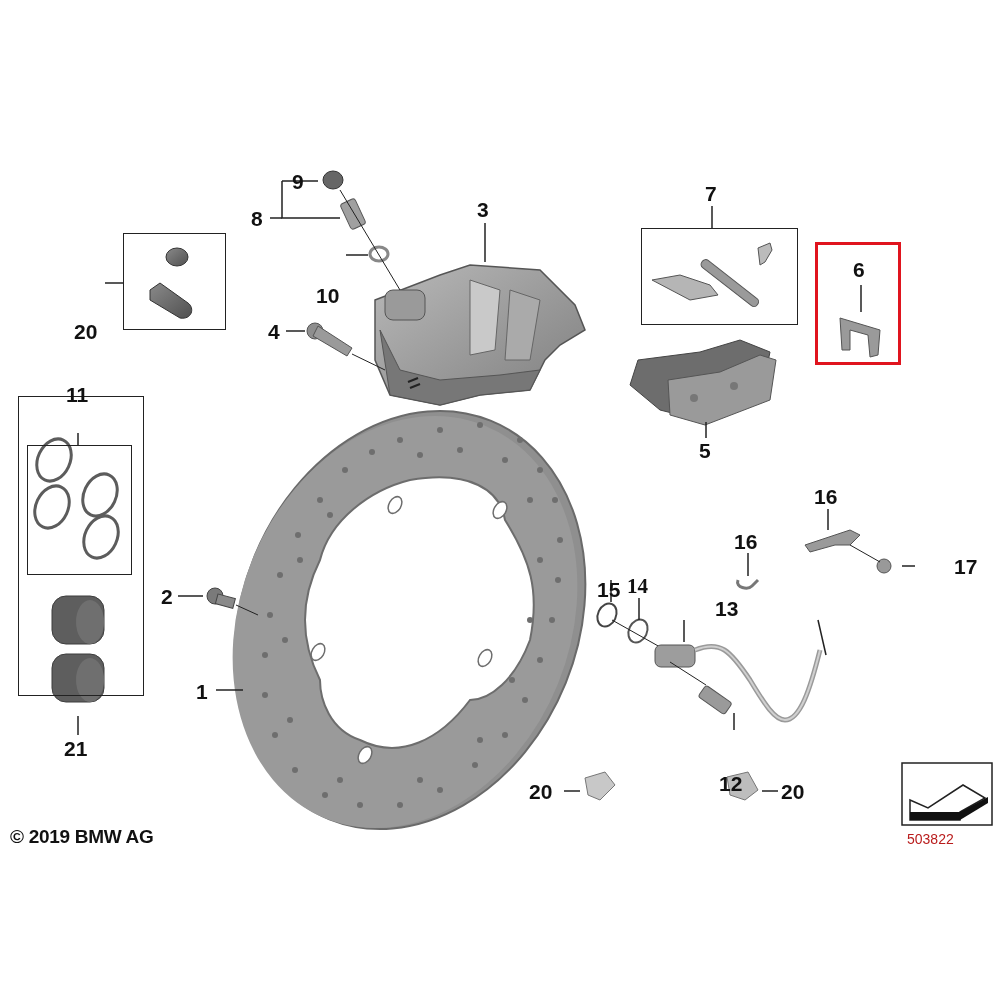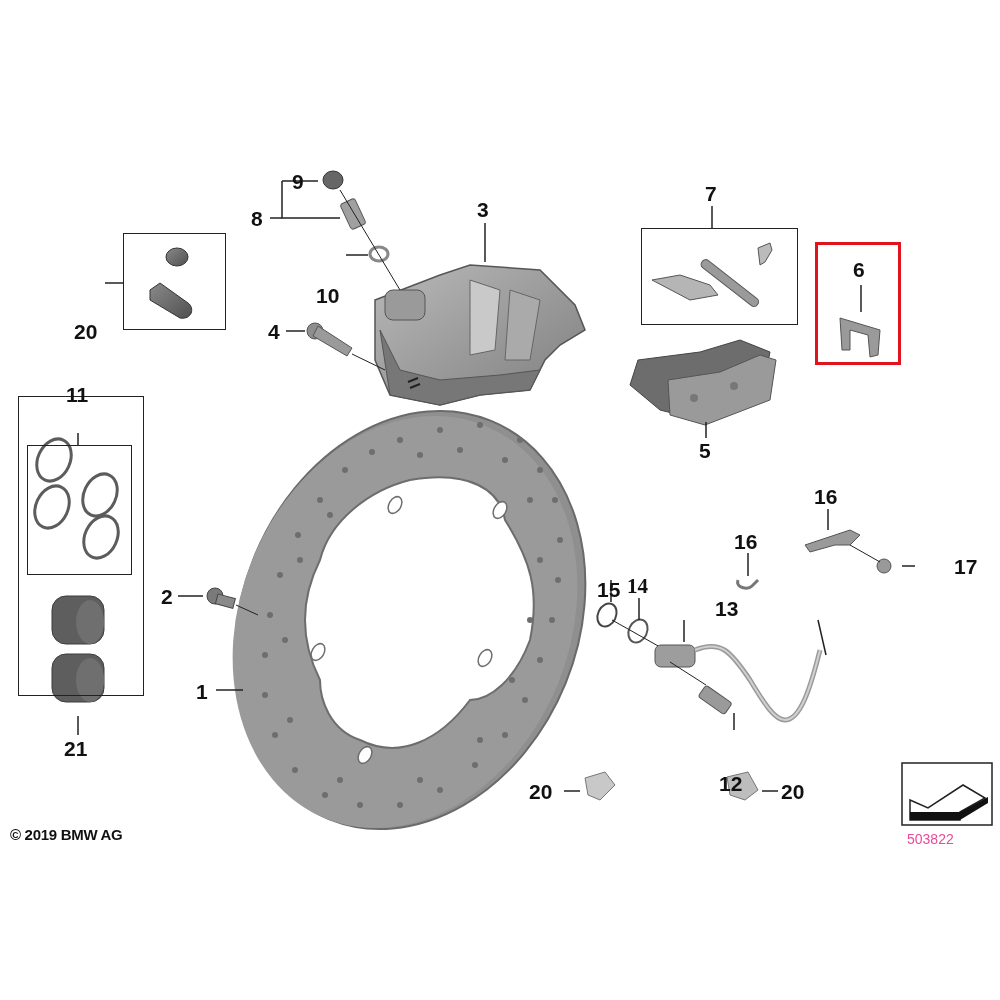--- a/index.html
+++ b/index.html
@@ -1,22 +1,22 @@
 <!DOCTYPE html>
 <html><head>
 <meta charset="utf-8">
 <style>
   html, body { margin:0; padding:0; background:#ffffff; }
   body { width:1000px; height:1000px; position:relative; overflow:hidden; font-family:"Liberation Sans", sans-serif; }
   .canvas { position:absolute; left:0; top:0; width:1000px; height:1000px; }
   .lbl { position:absolute; font-family:"Liberation Sans", sans-serif; font-weight:bold; font-size:21px; color:#111; line-height:1; }
   .box { position:absolute; border:1.5px solid #222; box-sizing:border-box; }
   .redbox { position:absolute; border:3px solid #e0141e; box-sizing:border-box; }
-  .copy { position:absolute; left:10px; top:826px; font-size:15px; font-weight:bold; color:#111; font-family:"Liberation Sans", sans-serif; letter-spacing:-0.3px; }
-  .figno { position:absolute; left:907px; top:831px; font-size:14px; color:#ec4899; font-family:"Liberation Sans", sans-serif; }
+  .copy { position:absolute; left:10px; top:826px; font-size:19px; font-weight:bold; color:#111; font-family:"Liberation Sans", sans-serif; letter-spacing:-0.3px; }
+  .figno { position:absolute; left:907px; top:831px; font-size:14px; color:#b91c1c; font-family:"Liberation Sans", sans-serif; }
   svg { position:absolute; left:0; top:0; }
 </style>
 </head>
 <body>
 
 <div class="canvas">
 
 <svg width="1000" height="1000" viewBox="0 0 1000 1000">
   <defs>
     <linearGradient id="metal" x1="0" y1="0" x2="1" y2="1">

